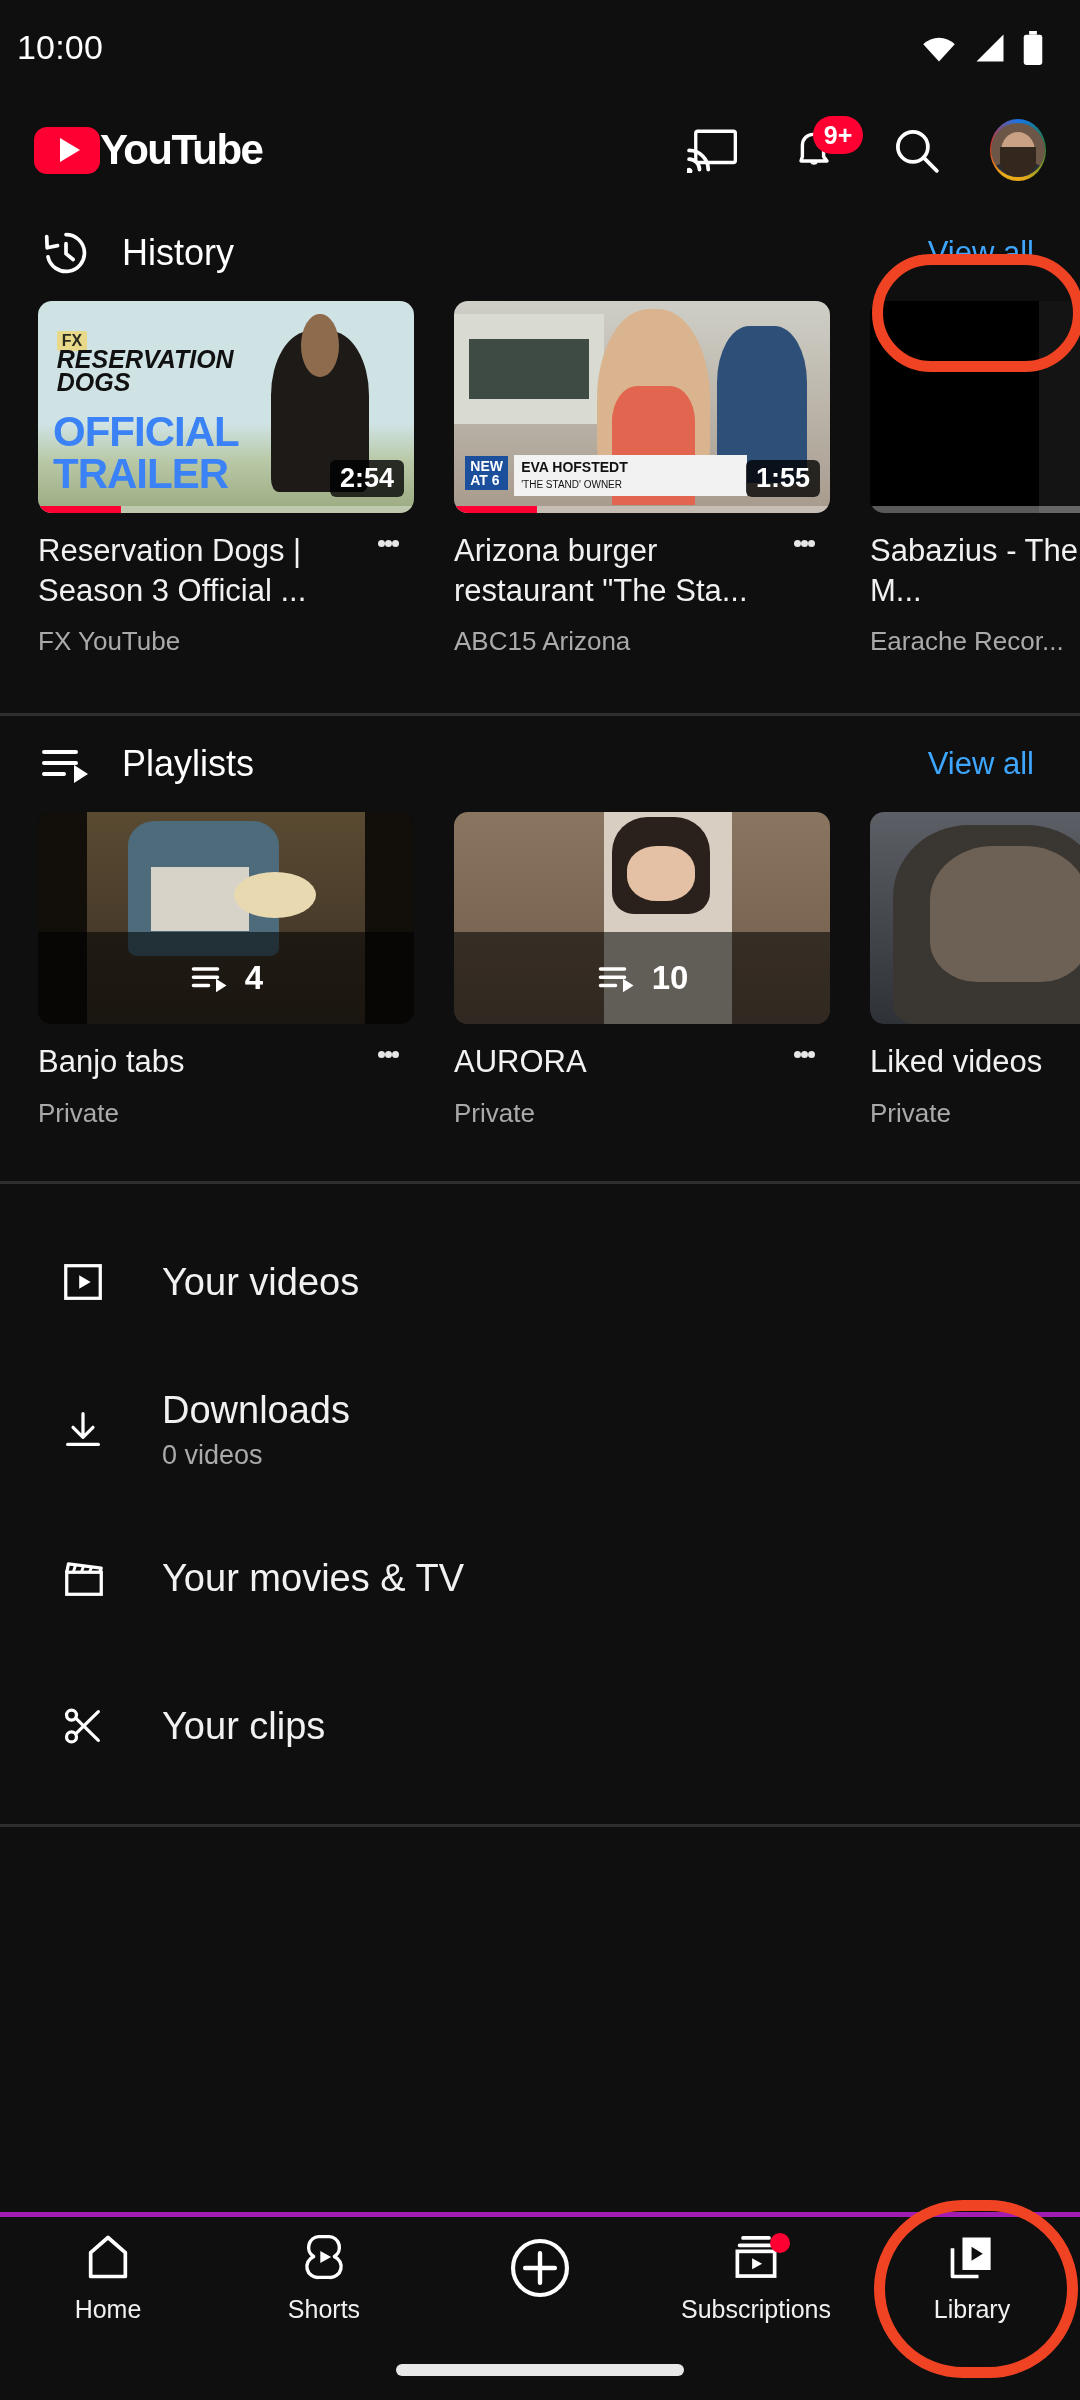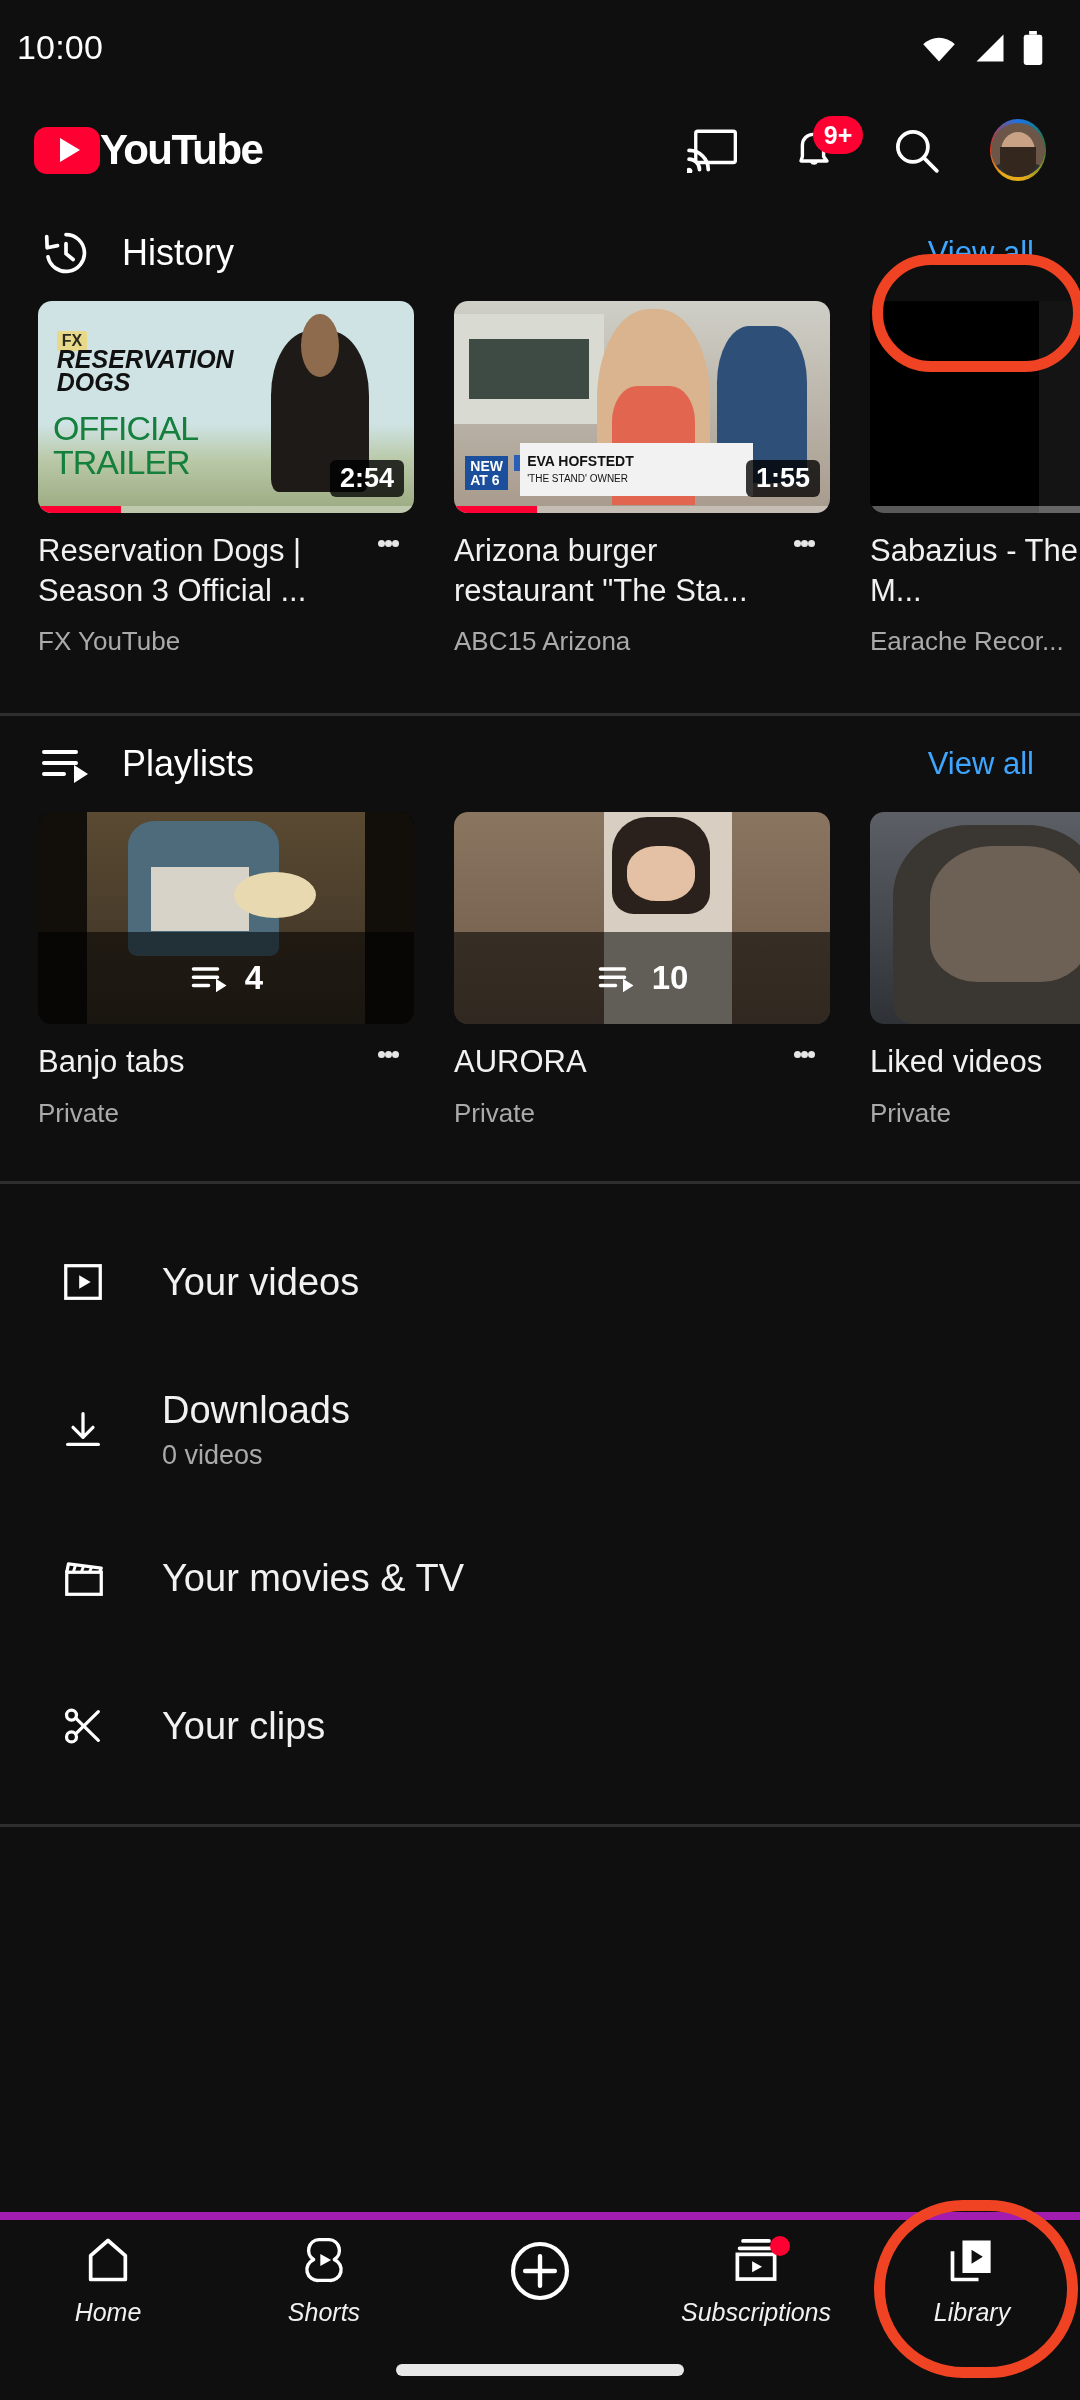--- a/index.html
+++ b/index.html
@@ -86,21 +86,21 @@
   
   .row { display:flex; align-items:center; height:148px; padding:0 40px; }
   .row-icon { width:96px; display:flex; align-items:center; justify-content:flex-start;
               padding-left:20px; }
   .row-text { margin-left:26px; }
   .row-label { font-size:38px; color:#f1f1f1; }
   .row-sub { font-size:27px; color:#aaa; padding-top:8px; }
 
   
   .botnav { position:absolute; left:0; right:0; bottom:0; height:188px;
-            background:#0f0f0f; border-top:8px solid #a21caf;font-style:italic; }
+            background:#0f0f0f; border-top:5px solid #a21caf; }
   .botnav-items { display:flex; height:140px; padding-top:14px; }
   .navitem { flex:1; display:flex; flex-direction:column; align-items:center;
              justify-content:flex-start; gap:12px; position:relative; }
   .navlabel { font-size:25px; color:#f1f1f1; }
   .red-dot { position:absolute; width:20px; height:20px; border-radius:50%;
              background:#ff0033; top:2px; left:calc(50% + 14px); }
   .homebar { position:absolute; left:50%; transform:translateX(-50%); bottom:24px;
              width:288px; height:12px; border-radius:6px; background:#e8e8e8; }
 
   
@@ -190,21 +190,21 @@
 
 <div class="shelf">
 
   <div class="vcard">
     <div class="thumb">
       <div class="fill" style="background:linear-gradient(#cfe3e4 0%,#cfe3e4 58%,#b9c9a8 75%,#9aa97f 100%);"></div>
       <div class="fill" style="left:62%;top:14%;width:26%;height:76%;background:#1d1a17;border-radius:40% 40% 8% 8%;"></div>
       <div class="fill" style="left:70%;top:6%;width:10%;height:30%;background:#8d6b4c;border-radius:50%;"></div>
       <div style="position:absolute;left:5%;top:14%;font-size:16px;font-weight:bold;color:#2a2a20;background:#e8d98a;padding:1px 5px;border-radius:2px;">FX</div>
       <div style="position:absolute;left:5%;top:22%;font-size:25px;font-weight:bold;color:#111;line-height:.95;font-style:italic;">RESERVATION<br>DOGS</div>
-      <div style="position:absolute;left:4%;top:52%;font-size:34px;font-weight:normal;color:#15803d;line-height:1;letter-spacing:-1px;">OFFICIAL<br>TRAILER</div>
+      <div style="position:absolute;left:4%;top:52%;font-size:42px;font-weight:bold;color:#3b82f6;line-height:1;letter-spacing:-1px;">OFFICIAL<br>TRAILER</div>
       <div class="dur">2:54</div>
       <div class="progress">
           <i style="width:22%"></i>
         </div>
     </div>
     <div class="meta">
       <div class="meta-text">
         <div class="vtitle">Reservation Dogs | Season 3 Official ...</div>
         <div class="vchan">FX YouTube</div>
       </div>
@@ -219,21 +219,21 @@
   <div class="vcard">
     <div class="thumb">
       <div class="fill" style="background:linear-gradient(#cfcfc7,#a79a8c);"></div>
       <div class="fill" style="left:0;top:6%;width:40%;height:52%;background:#d9dbd2;"></div>
       <div class="fill" style="left:4%;top:18%;width:32%;height:28%;background:#3e4a44;"></div>
       <div class="fill" style="left:38%;top:4%;width:30%;height:92%;background:#d9b48e;border-radius:46% 46% 30% 30%;"></div>
       <div class="fill" style="left:42%;top:40%;width:22%;height:56%;background:#e2664f;border-radius:30% 30% 0 0;"></div>
       <div class="fill" style="left:70%;top:12%;width:24%;height:74%;background:#2e4f78;border-radius:36% 36% 10% 10%;"></div>
       <div style="position:absolute;left:3%;bottom:11%;background:#1b4f9c;color:#fff;font-size:14px;font-weight:bold;line-height:1;padding:3px 5px;">NEW<br>AT 6</div>
       <div style="position:absolute;left:16%;bottom:20%;background:#2a5fb5;color:#fff;font-size:11px;font-weight:bold;padding:2px 7px;">PHOENIX</div>
-      <div style="position:absolute;left:16%;bottom:8%;width:62%;background:#f2f2f2;color:#111;font-size:14px;font-weight:bold;line-height:1.1;padding:11px 7px;margin-left:6px;">EVA HOFSTEDT<br><span style="font-size:10px;font-weight:normal;">'THE STAND' OWNER</span></div>
+      <div style="position:absolute;left:16%;bottom:8%;width:62%;background:#f2f2f2;color:#111;font-size:14px;font-weight:bold;line-height:1.1;padding:5px 7px;">EVA HOFSTEDT<br><span style="font-size:10px;font-weight:normal;">'THE STAND' OWNER</span></div>
       <div class="dur">1:55</div>
       <div class="progress">
           <i style="width:22%"></i>
         </div>
     </div>
     <div class="meta">
       <div class="meta-text">
         <div class="vtitle">Arizona burger restaurant "The Sta...</div>
         <div class="vchan">ABC15 Arizona</div>
       </div>

